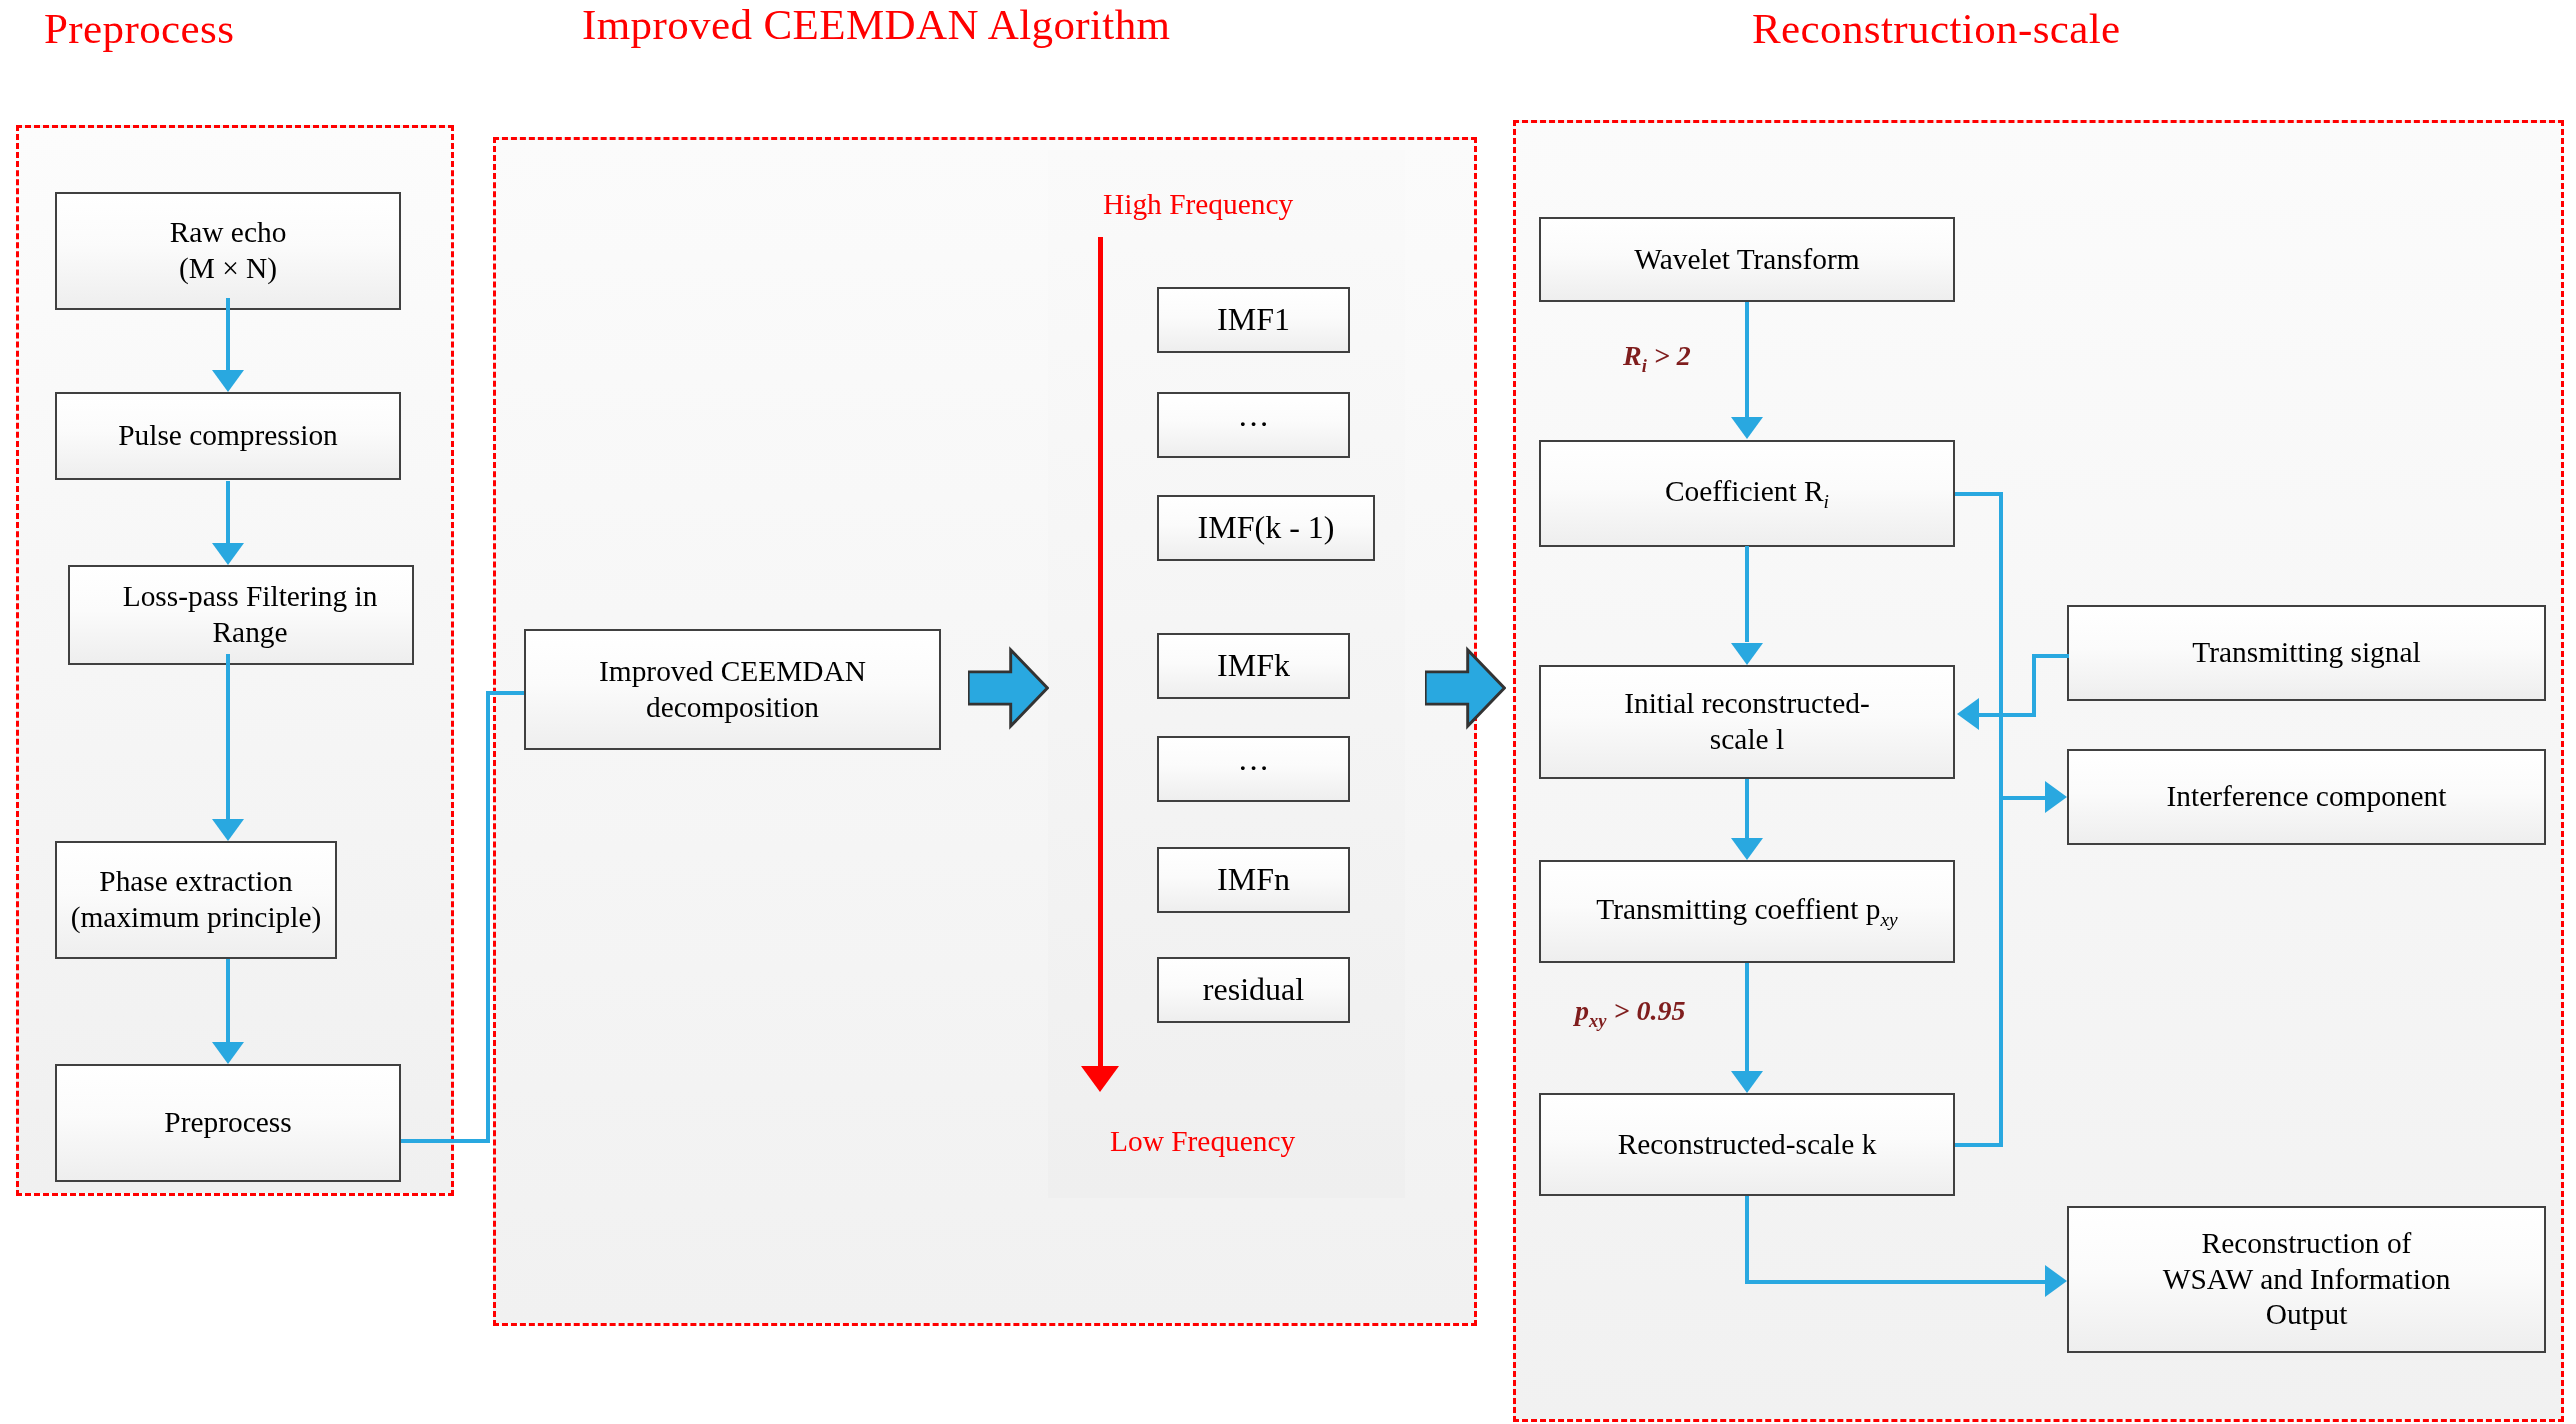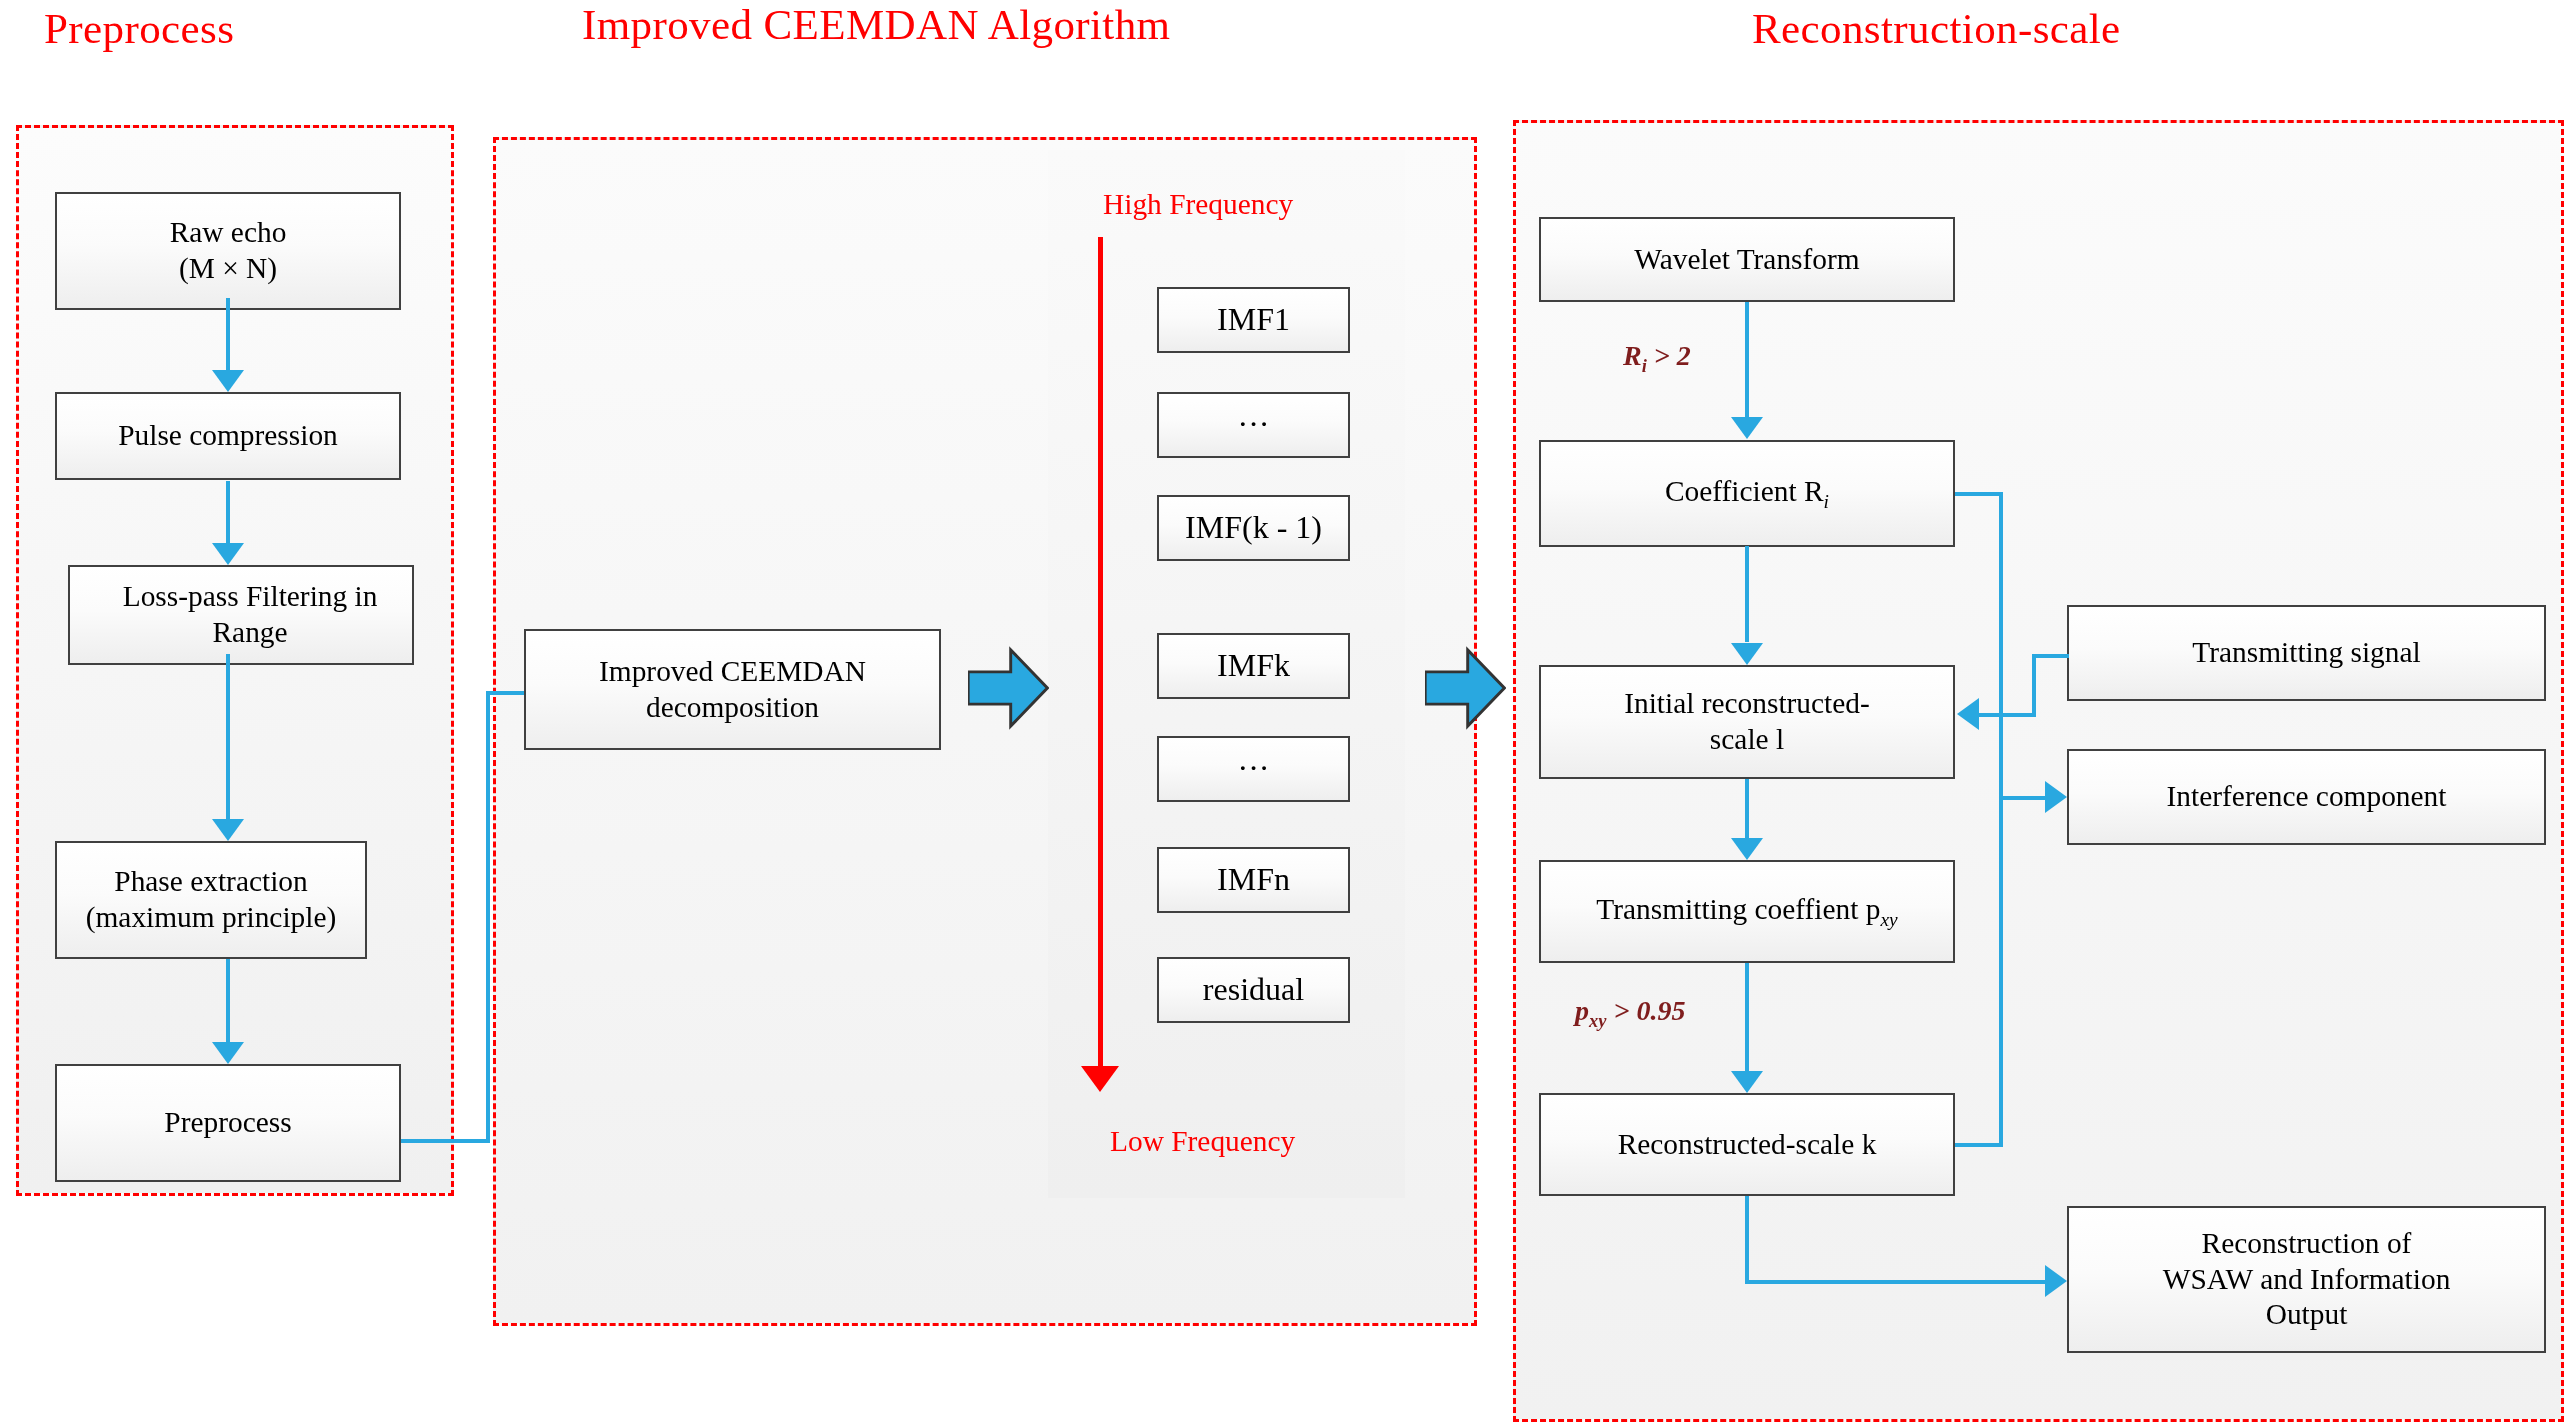--- a/index.html
+++ b/index.html
@@ -95,21 +95,21 @@
     <span>Pulse compression</span>
   </div>
 
   <div class="box" style="left:68px;top:565px;width:346px;height:100px;padding-left:24px;">
     <span>
       <span>Loss-pass Filtering in</span>
       <span>Range</span>
     </span>
   </div>
 
-  <div class="box" style="left:55px;top:841px;width:312px;height:118px;">
+  <div class="box" style="left:55px;top:841px;width:282px;height:118px;">
     <span>
       <span>Phase extraction</span><br>
       <span>(maximum principle)</span>
     </span>
   </div>
 
   <div class="box" style="left:55px;top:1064px;width:346px;height:118px;">
     <span>Preprocess</span>
   </div>
 
@@ -154,21 +154,21 @@
 
   <div class="ln ln-v red" style="left:1098px;top:237px;height:829px;"></div>
   <div class="arrow-d red" style="left:1081px;top:1066px;"></div>
 
   <div class="box small" style="left:1157px;top:287px;width:193px;height:66px;">
     <span>IMF1</span>
   </div>
   <div class="box small" style="left:1157px;top:392px;width:193px;height:66px;">
     <span>···</span>
   </div>
-  <div class="box small" style="left:1157px;top:495px;width:193px;height:66px;">
+  <div class="box small" style="left:1157px;top:495px;width:218px;height:66px;">
     <span>IMF(k - 1)</span>
   </div>
   <div class="box small" style="left:1157px;top:633px;width:193px;height:66px;">
     <span>IMFk</span>
   </div>
   <div class="box small" style="left:1157px;top:736px;width:193px;height:66px;">
     <span>···</span>
   </div>
   <div class="box small" style="left:1157px;top:847px;width:193px;height:66px;">
     <span>IMFn</span>

